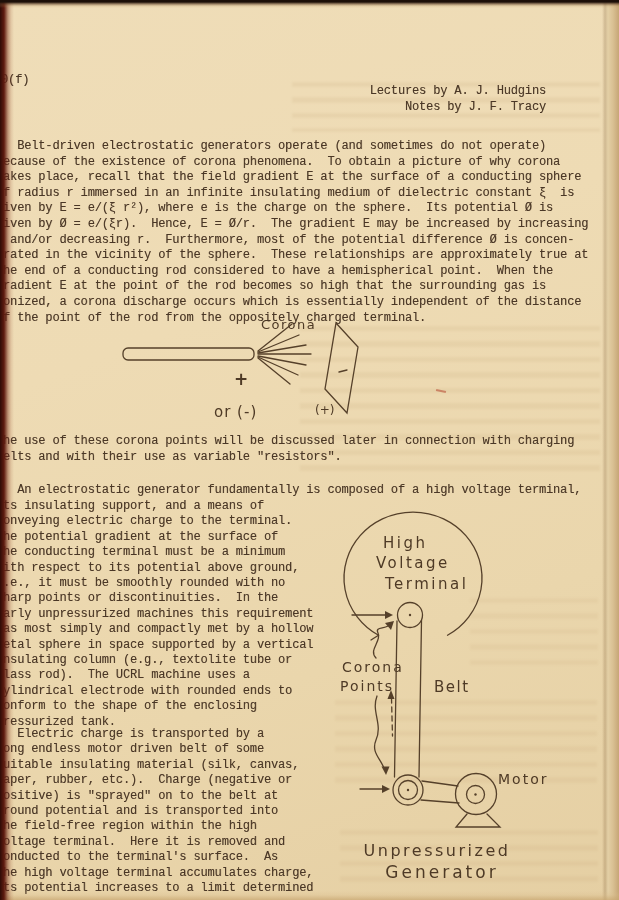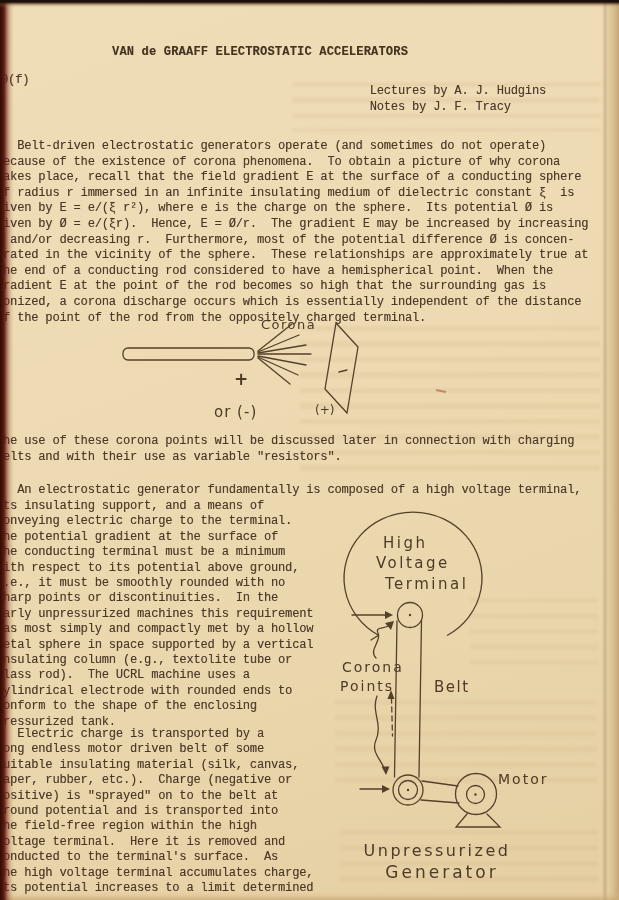--- a/index.html
+++ b/index.html
@@ -16,21 +16,21 @@
   .right-edge { position:absolute; right:0; top:0; width:17px; height:100%; z-index:8;
     background:linear-gradient(90deg,transparent 0,#7c5a3245 3px,#e3cfa5 6px,#d9c093 11px,#c6a676 17px); }
   .bottom-edge { position:absolute; left:0; bottom:0; width:100%; height:9px; z-index:8; opacity:.75;
     background:linear-gradient(0deg,#c9a873 0,#d6b88755 5px,transparent 9px); }
   
   .typed { position:absolute; white-space:pre; color:#4a3726; font-size:12px;
     letter-spacing:-0.15px; text-shadow:0.3px 0.3px 0 rgba(74,55,38,.40); z-index:3; }
   .lh1 { line-height:15.6px; }
   .lh2 { line-height:15.4px; }
   .title { font-weight:bold; letter-spacing:0.2px; color:#46331f; }
-  .byline { }
+  .byline { text-align:right; }
   
   .ghost { position:absolute; z-index:1; opacity:.12; filter:blur(1.1px); pointer-events:none;
     background:repeating-linear-gradient(180deg, rgba(155,110,58,.6) 0 5px, transparent 5px 15.5px); }
   .red-mark { position:absolute; left:436px; top:390px; width:10px; height:2px;
     background:#b5432e; opacity:.55; transform:rotate(12deg); z-index:2; }
   
   .fig { position:absolute; z-index:4; }
   .fig path, .fig line, .fig rect, .fig circle, .fig ellipse, .fig polyline
     { stroke:#55402a; stroke-width:1.3; fill:none; stroke-linecap:round; }
   .fig .fill { fill:#55402a; stroke:none; }
@@ -41,21 +41,20 @@
 
 <div id="stage">
 
   <div class="ghost" style="left:292px; top:82px;  width:308px; height:50px;"></div>
   <div class="ghost" style="left:300px; top:326px; width:300px; height:145px;"></div>
   <div class="ghost" style="left:470px; top:598px; width:128px; height:72px; opacity:.09;"></div>
   <div class="ghost" style="left:335px; top:700px; width:262px; height:92px; opacity:.10;"></div>
   <div class="ghost" style="left:340px; top:830px; width:258px; height:58px; opacity:.10;"></div>
   <div class="red-mark"></div>
 
-  <div class="typed title" style="left:112px; top:45px;">VAN de GRAAFF ELECTROSTATIC ACCELERATORS</div>
   <div class="typed" style="left:-6px; top:73px;">90(f)</div>
   <div class="typed byline" style="right:73px; top:83px; line-height:16px;">Lectures by A. J. Hudgins
 Notes by J. F. Tracy</div>
 
   <div class="typed lh1" style="left:-4px; top:139px; width:616px;">   Belt-driven electrostatic generators operate (and sometimes do not operate)
 because of the existence of corona phenomena.  To obtain a picture of why corona
 takes place, recall that the field gradient E at the surface of a conducting sphere
 of radius r immersed in an infinite insulating medium of dielectric constant ξ  is
 given by E = e/(ξ r²), where e is the charge on the sphere.  Its potential Ø is
 given by Ø = e/(ξr).  Hence, E = Ø/r.  The gradient E may be increased by increasing

